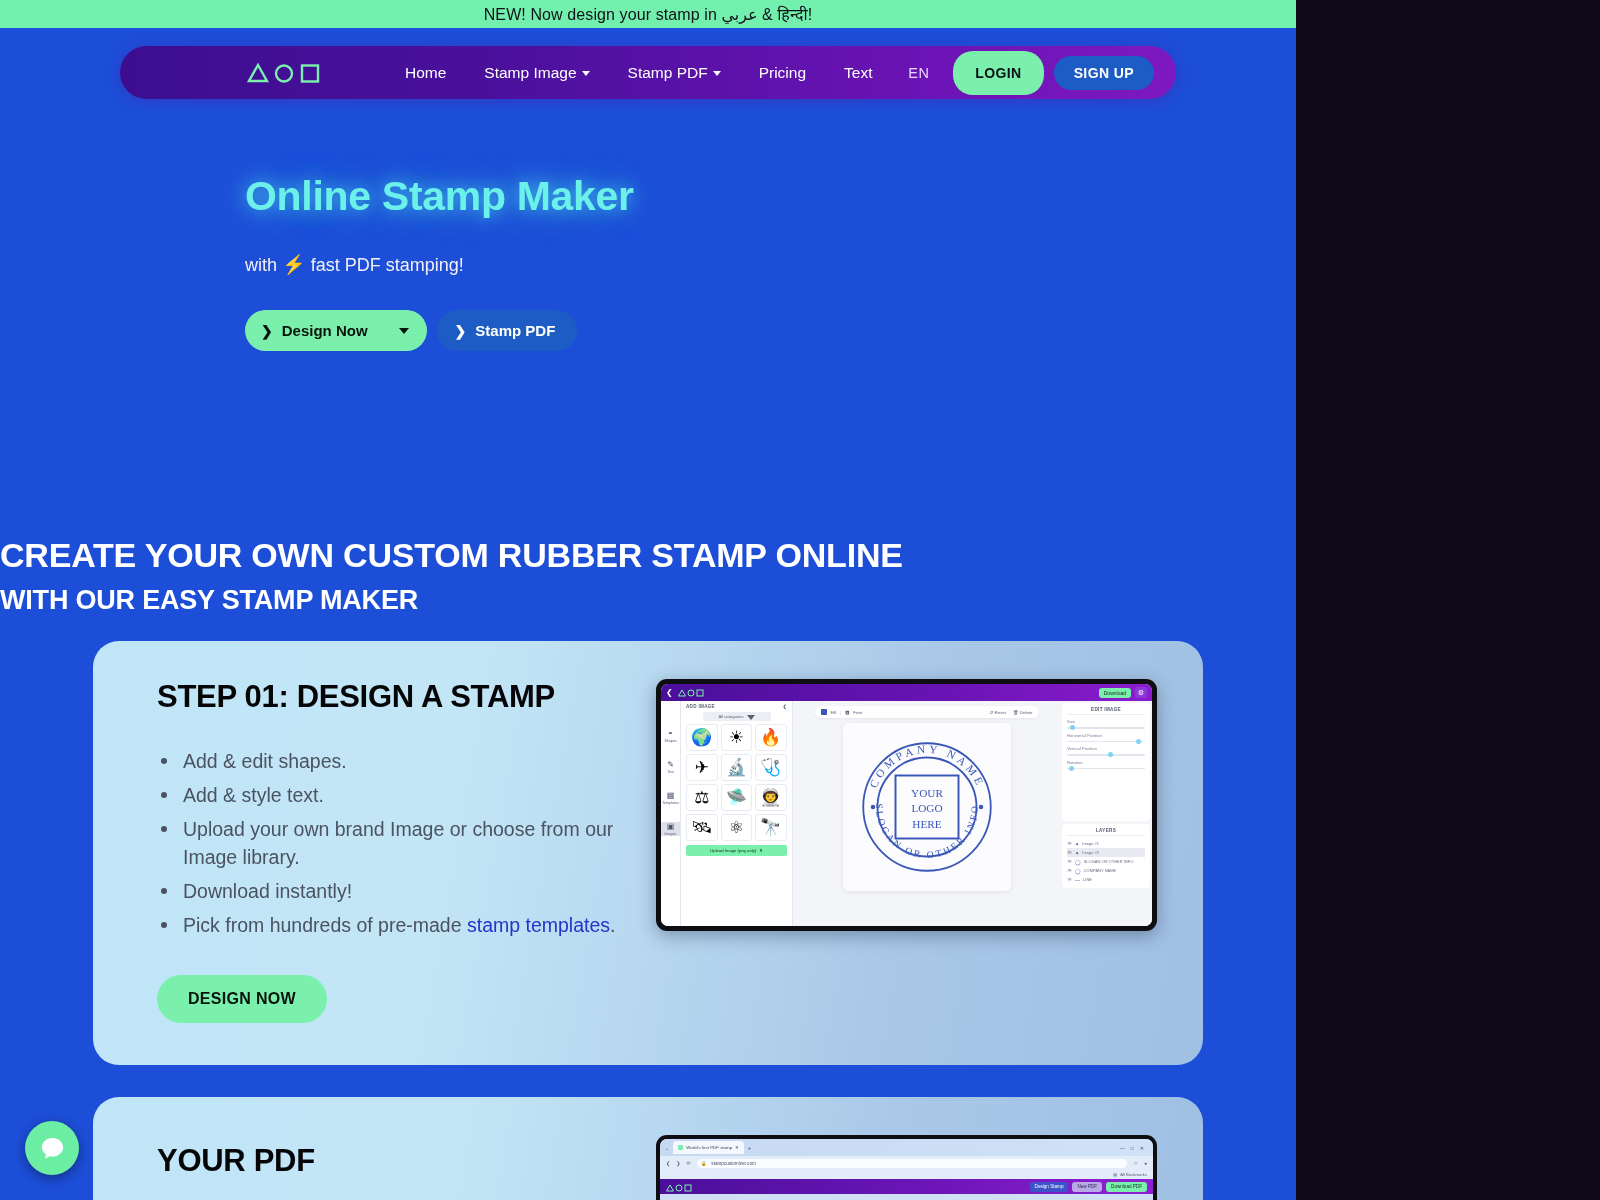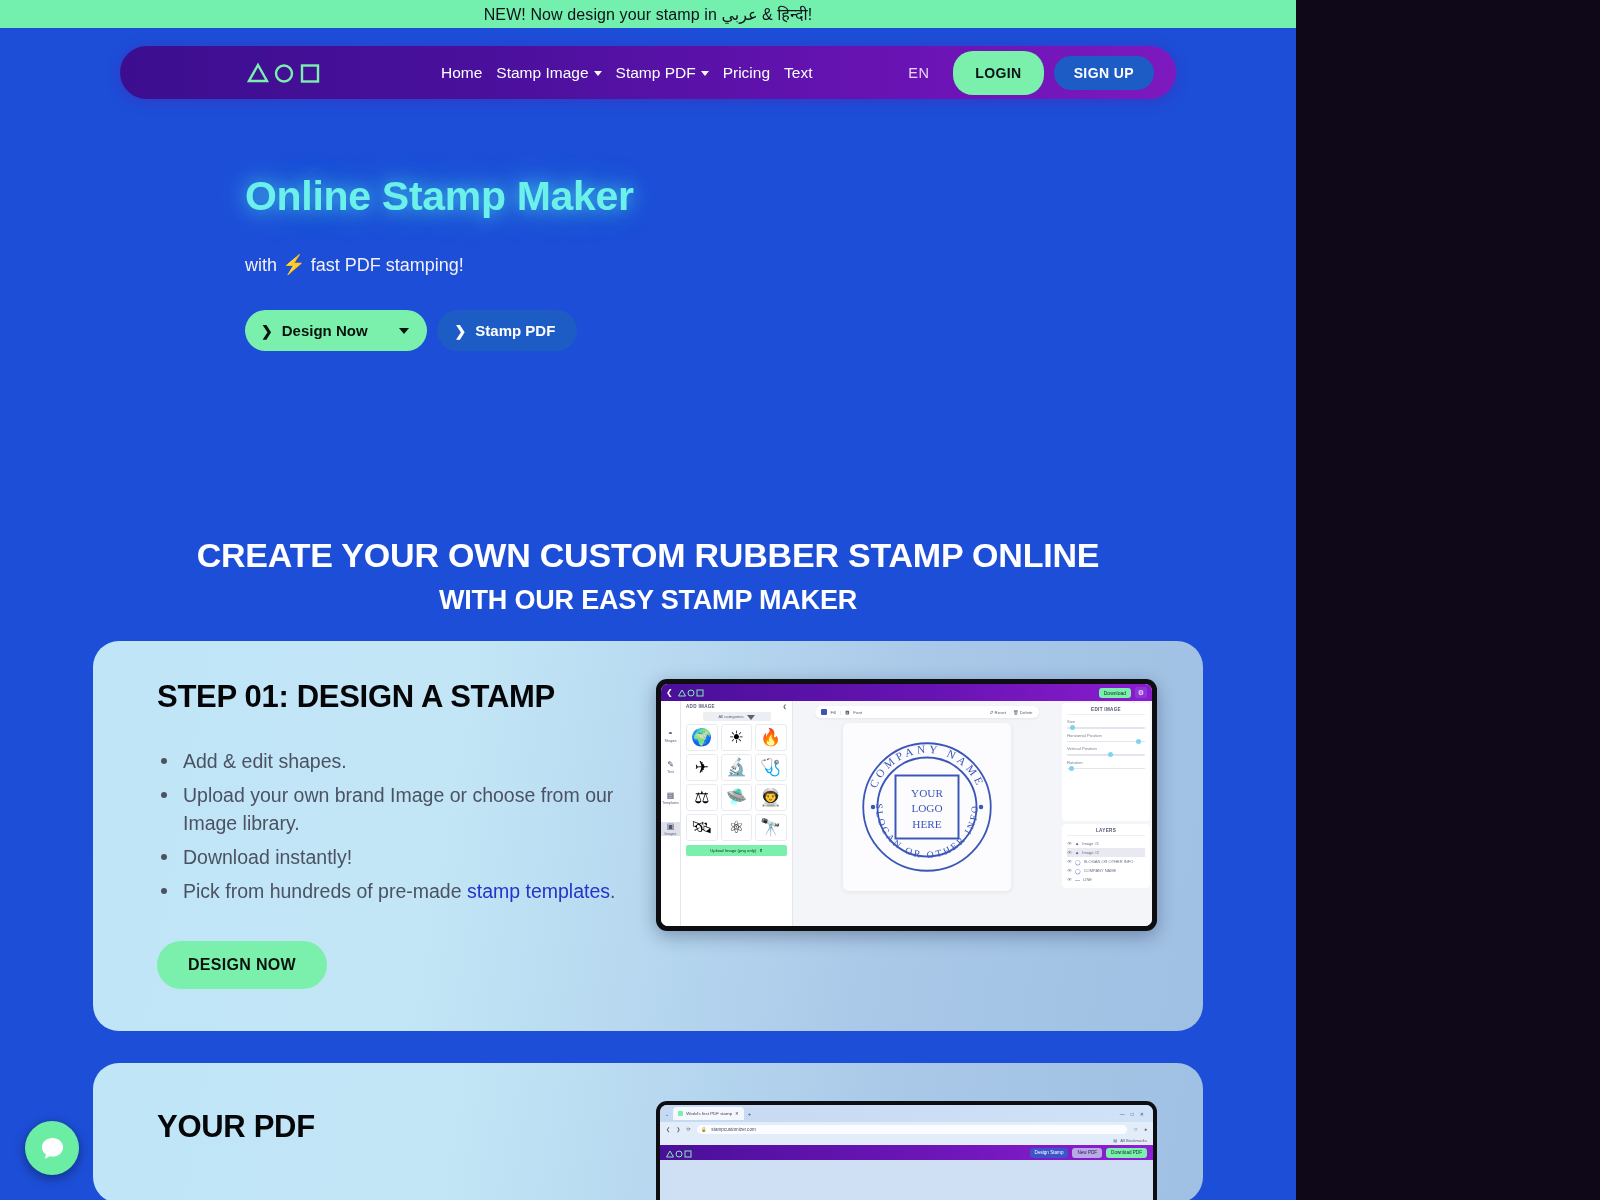--- a/index.html
+++ b/index.html
@@ -22,21 +22,21 @@
   
   .nav-wrap { padding: 18px 120px 0 120px; }
   .navbar {
     height: 53px; border-radius: 27px;
     background: linear-gradient(90deg,#3c0e8f 0%,#4a109c 35%,#6a13b4 75%,#7d19bf 100%);
     display: flex; align-items: center; padding: 0 22px;
     box-shadow: 0 2px 14px rgba(90,20,160,.35);
   }
   .logo { display: flex; align-items: center; gap: 6px; margin-left: 105px; }
   .logo svg { display: block; }
-  .nav-links { display: flex; gap: 14px; margin-left: 120px; }
+  .nav-links { display: flex; gap: 38px; margin-left: 84px; }
   .nav-link {
     color: #ffffff; font-size: 15.5px; text-decoration: none;
     display: flex; align-items: center; gap: 5px; white-space: nowrap;
   }
   .caret {
     width: 0; height: 0; border-left: 4.5px solid transparent;
     border-right: 4.5px solid transparent; border-top: 5px solid #ffffff;
     display: inline-block; margin-top: 2px;
   }
   .nav-right { margin-left: auto; display: flex; align-items: center; gap: 10px; }
@@ -70,21 +70,21 @@
     display: flex; align-items: center; gap: 9px; cursor: pointer;
   }
   .chev { font-weight: bold; font-size: 14px; }
   .dd-caret {
     width: 0; height: 0; border-left: 5px solid transparent;
     border-right: 5px solid transparent; border-top: 6px solid #07130b;
     margin-left: 22px;
   }
 
   
-  .sec-head { text-align: center; margin-top: 185px; color: #fff; }
+  .sec-head { text-align: left; margin-top: 185px; color: #fff; }
   .sec-head .l1 { font-size: 34px; font-weight: bold; letter-spacing: -.2px; }
   .sec-head .l2 { font-size: 27px; font-weight: bold; margin-top: 10px; letter-spacing: -.2px; }
 
   
   .card {
     margin: 25px auto 0 auto; width: 1110px; border-radius: 26px;
     background: linear-gradient(100deg,#bfe5f7 0%,#c3e6f6 32%,#a9c8e8 72%,#9fc0e3 100%);
     display: flex; padding: 38px 46px 42px 64px; position: relative;
   }
   .card-left { width: 470px; }
@@ -246,20 +246,21 @@
   <div class="sec-head">
     <div class="l1">CREATE YOUR OWN CUSTOM RUBBER STAMP ONLINE</div>
     <div class="l2">WITH OUR EASY STAMP MAKER</div>
   </div>
 
   <div class="card">
     <div class="card-left">
       <h2>STEP 01: DESIGN A STAMP</h2>
       <ul>
         <li>Add &amp; edit shapes.</li>
+        <li>Add &amp; style text.</li>
         <li>Upload your own brand Image or choose from our Image library.</li>
         <li>Download instantly!</li>
         <li>
           <span>Pick from hundreds of pre-made </span><a href="#">stamp templates</a><span>.</span>
         </li>
       </ul>
       <button class="btn-design-now">DESIGN NOW</button>
     </div>
 
     <div class="shot">

